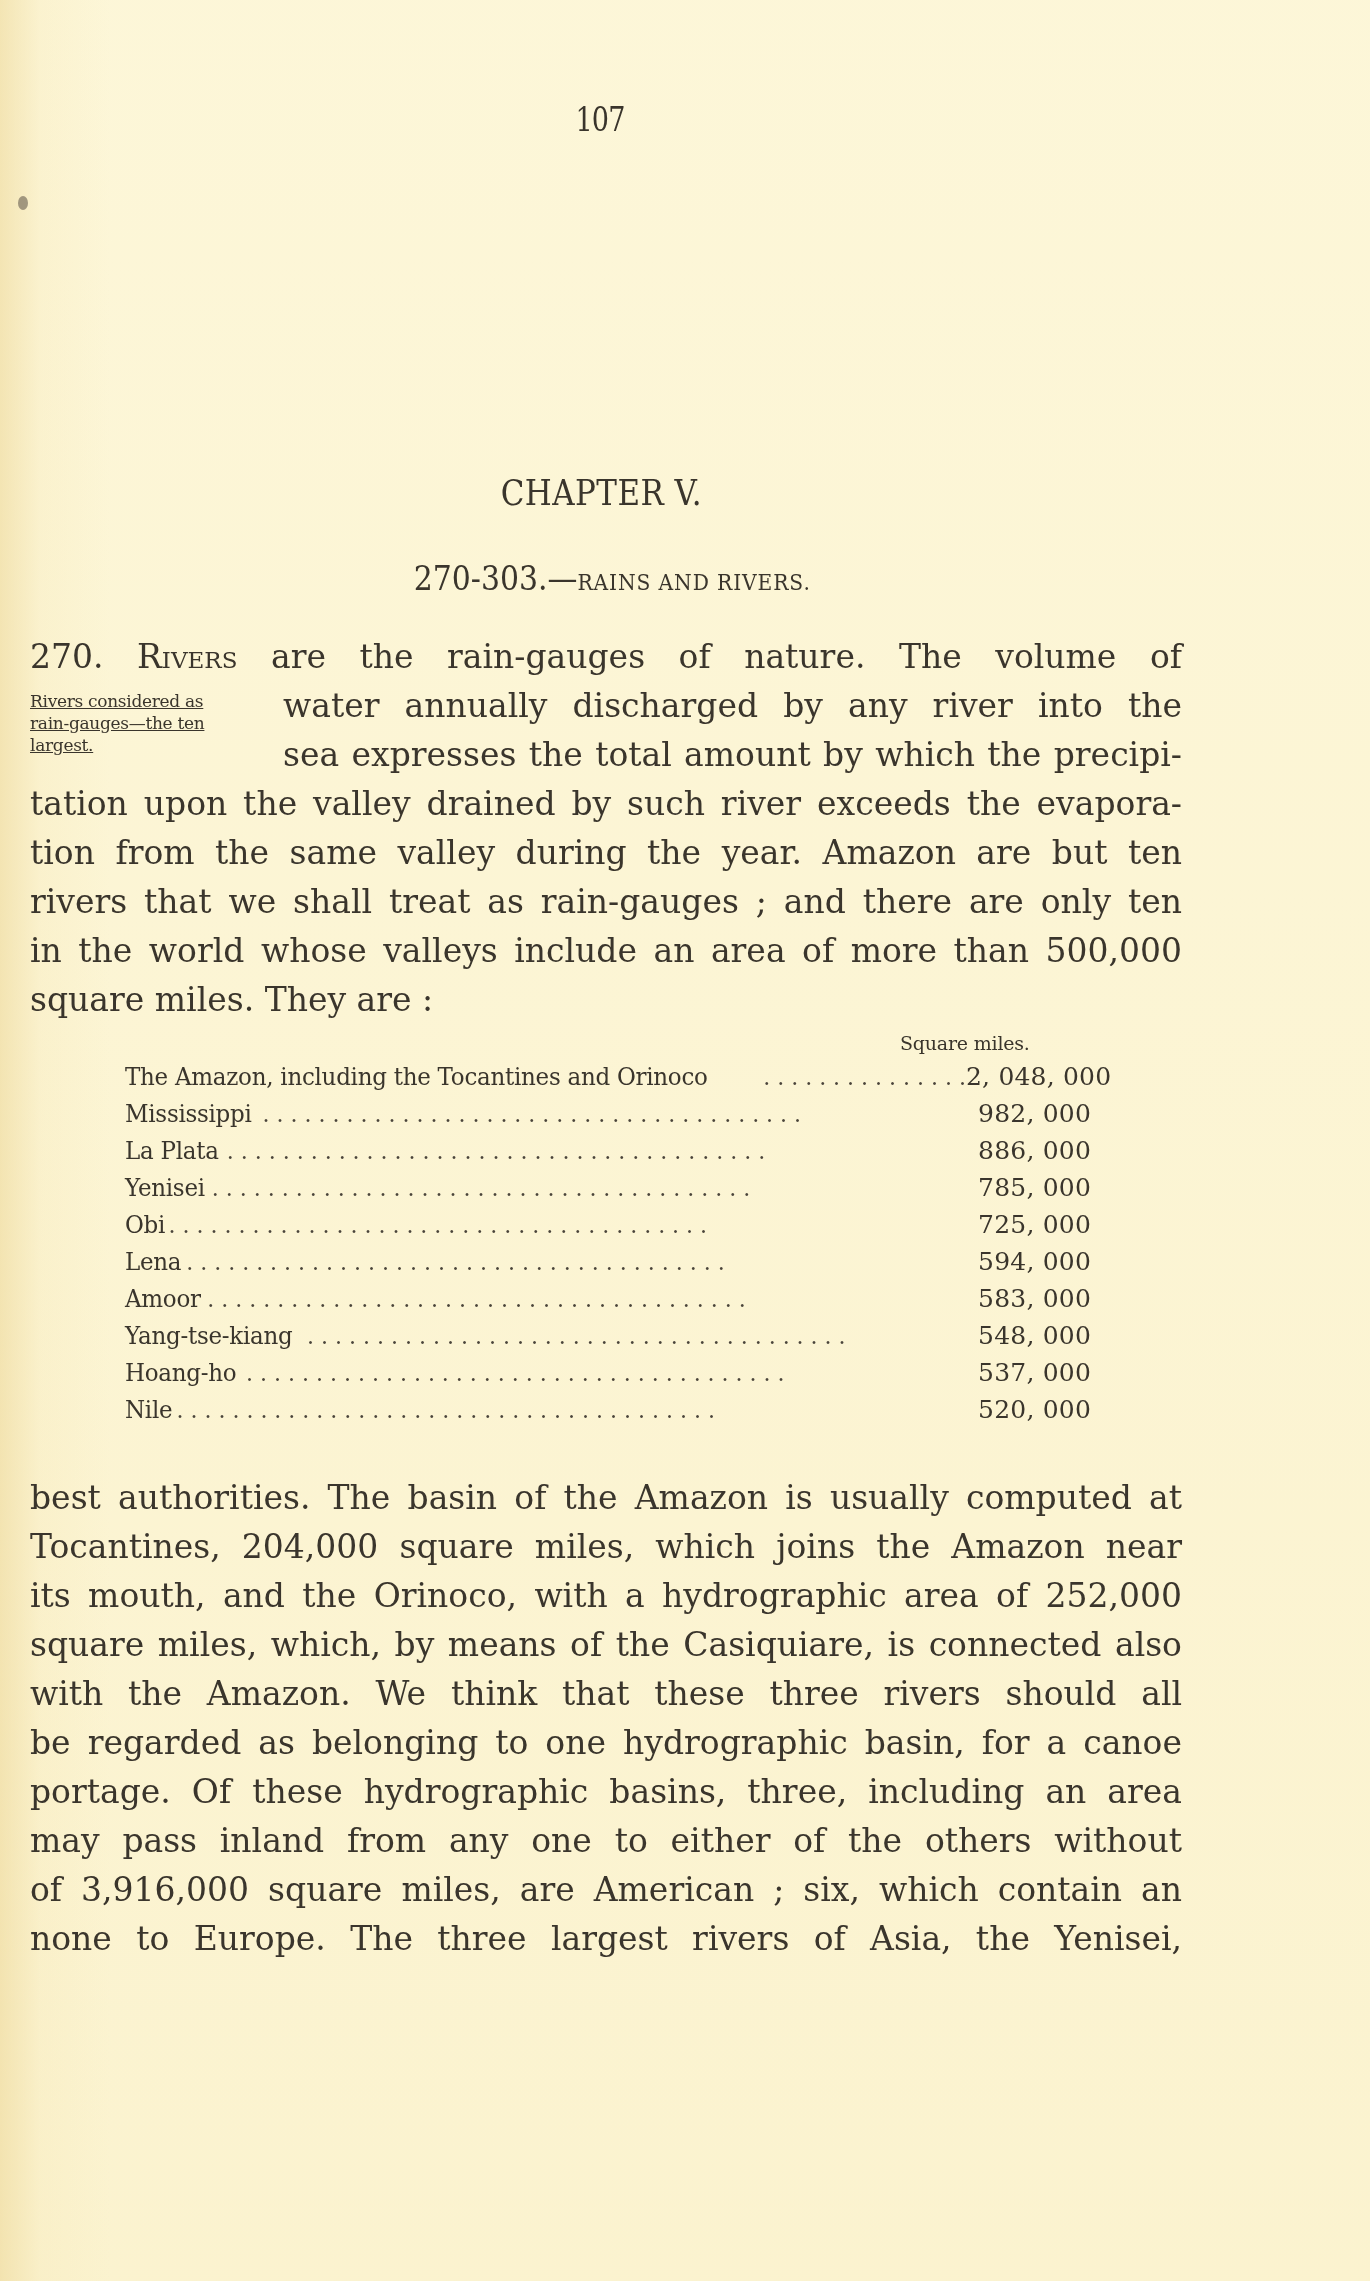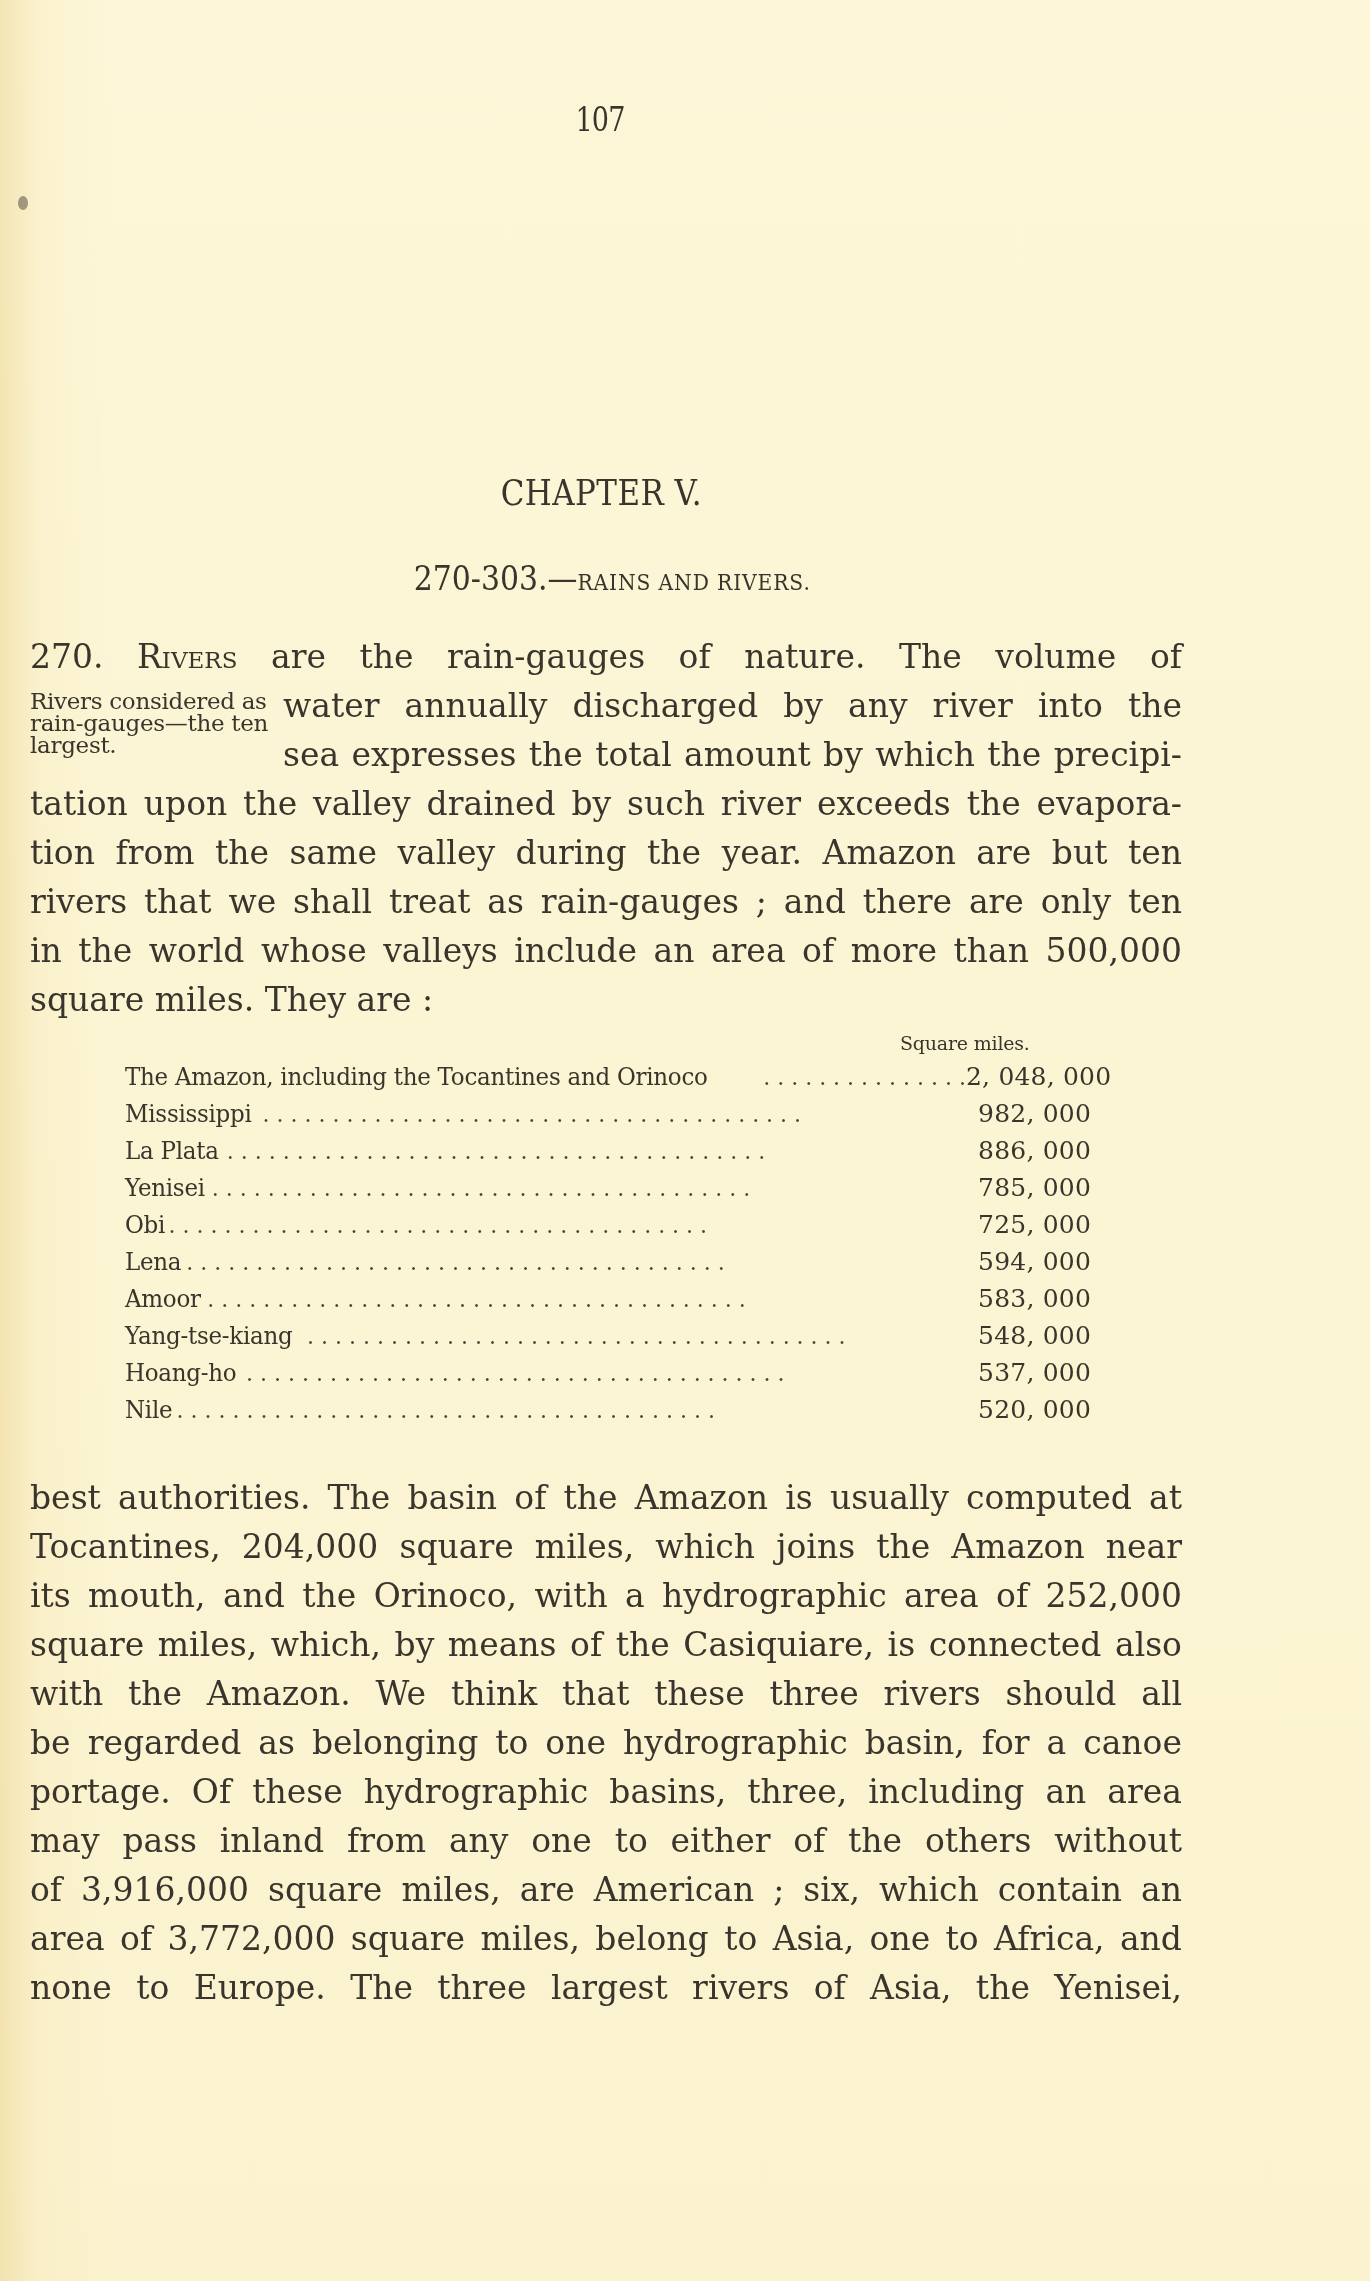--- a/index.html
+++ b/index.html
@@ -99,24 +99,25 @@
       line-height: 49px;
       white-space: nowrap;
       text-align: justify;
       text-align-last: justify;
     }
     .sidenote {
       position: absolute;
       left: 30px;
       top: 690px;
       width: 250px;
-      font-size: 23px;
+      font-size: 17px;
       line-height: 22px;
       color: #3a352c;
       letter-spacing: -0.3px;
+      text-decoration: underline;
     }
     .sidenote span {
       display: block;
       white-space: nowrap;
     }
     .table-header {
       position: absolute;
       left: 900px;
       width: 196px;
       top: 1032px;
@@ -260,17 +261,16 @@
   <div class="text-block" style="top: 1473px;">
     <span class="line">best authorities. The basin of the Amazon is usually computed at</span>
     <span class="line">Tocantines, 204,000 square miles, which joins the Amazon near</span>
     <span class="line">its mouth, and the Orinoco, with a hydrographic area of 252,000</span>
     <span class="line">square miles, which, by means of the Casiquiare, is connected also</span>
     <span class="line">with the Amazon. We think that these three rivers should all</span>
     <span class="line">be regarded as belonging to one hydrographic basin, for a canoe</span>
     <span class="line">portage. Of these hydrographic basins, three, including an area</span>
     <span class="line">may pass inland from any one to either of the others without</span>
     <span class="line">of 3,916,000 square miles, are American ; six, which contain an</span>
-    <span class="line">area of 3,772,000 square miles, belong to Asia, one to Africa, and</span>
     <span class="line">none to Europe. The three largest rivers of Asia, the Yenisei,</span>
   </div>
 
 </div>
 
 </body></html>

